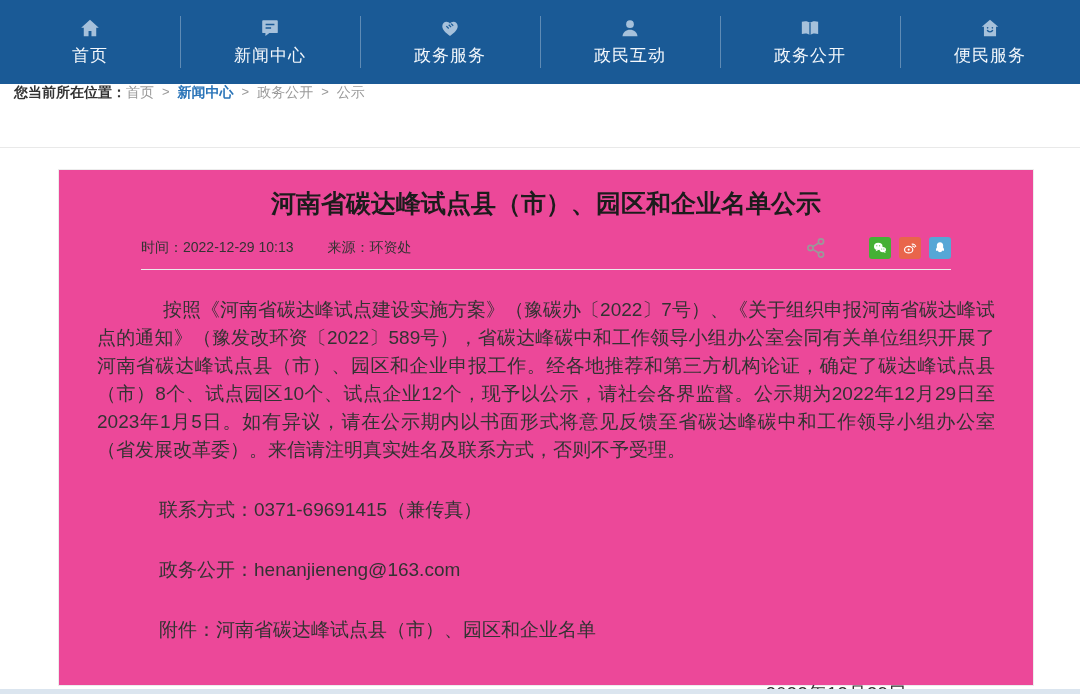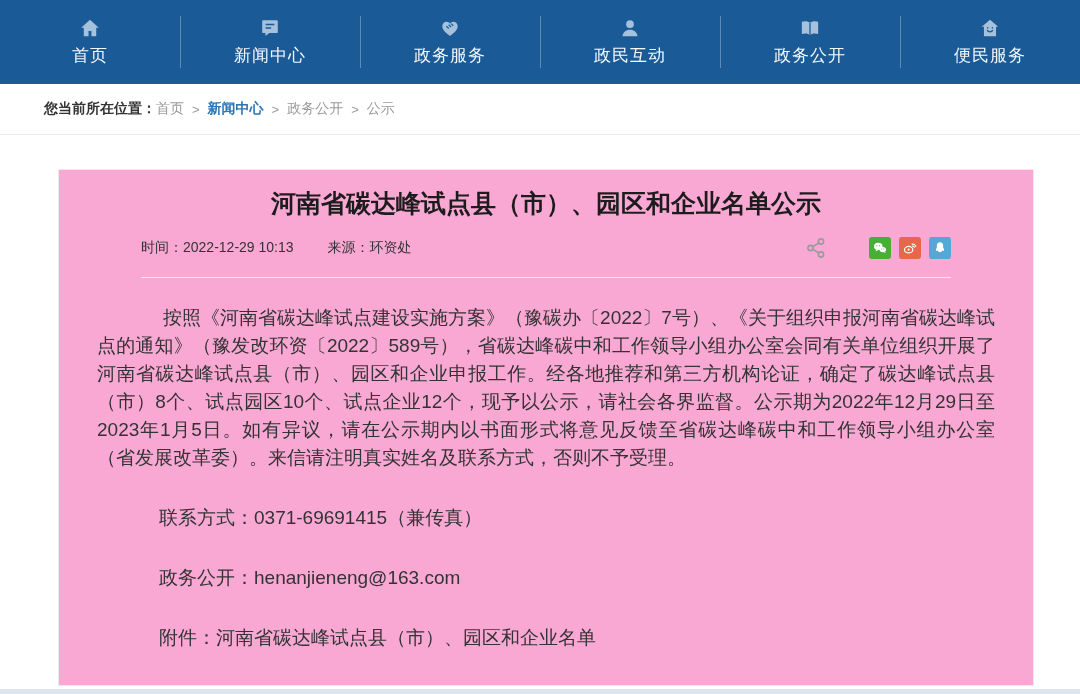--- a/index.html
+++ b/index.html
@@ -9,30 +9,30 @@
 
   
   .topnav { display:flex; align-items:stretch; height:84px; background:#1a5a96; }
   .nav-item { flex:1; display:flex; flex-direction:column; align-items:center; justify-content:center; cursor:pointer; position:relative; }
   .nav-item + .nav-item::before { content:""; position:absolute; left:0; top:16px; bottom:16px; width:1px; background:rgba(255,255,255,.30); }
   .nav-icon { width:22px; height:22px; display:block; margin-bottom:5px; }
   .nav-icon svg { width:22px; height:22px; display:block; }
   .nav-label { color:#f4f8fc; font-size:17px; letter-spacing:1px; }
 
   
-  .crumb-bar { height:51px; display:flex; align-items:center; padding-left:44px; border-bottom:1px solid #e9e9e9; background:#fff; }
+  .crumb-bar { height:64px; display:flex; align-items:flex-start; padding-left:14px; border-bottom:1px solid #e9e9e9; background:#fff; }
   .crumb-prefix { font-size:14px; font-weight:bold; color:#333; }
   .crumb-link { font-size:14px; color:#999; text-decoration:none; cursor:pointer; }
   .crumb-link.active { color:#2a74b8; font-weight:bold; }
   .crumb-sep { font-size:13px; color:#999; margin:0 8px; }
 
   
-  .card { position:absolute; left:58px; top:169px; width:976px; height:517px; background:#f9a8d4; border:1px solid #ececec; }
+  .card { position:absolute; left:58px; top:169px; width:976px; height:517px; background:#ec4899; border:1px solid #ececec; }
   .article-title { margin-top:16px; text-align:center; font-size:25px; line-height:34px; font-weight:bold; color:#1c1c1c; }
-  .meta-row { margin:17px 82px 0 82px; padding-bottom:18px; border-bottom:1px solid #ececec;
+  .meta-row { margin:17px 82px 0 82px; padding-bottom:10px; border-bottom:1px solid #ececec;
               display:flex; align-items:center; justify-content:space-between; }
   .meta-left { font-size:14px; color:#333; }
   .meta-left .src { margin-left:34px; }
   .meta-right { display:flex; align-items:center; }
   .share-glyph { width:22px; height:22px; margin-right:34px; cursor:pointer; }
   .share-sq { width:22px; height:22px; border-radius:3px; margin-left:8px; display:flex; align-items:center; justify-content:center; cursor:pointer; }
   .share-sq svg { width:16px; height:16px; display:block; }
 
   .article-body { padding:26px 38px 0 38px; color:#333; font-size:19px; line-height:28px; }
   .article-body p.lead { text-indent:66px; text-align:justify; }

